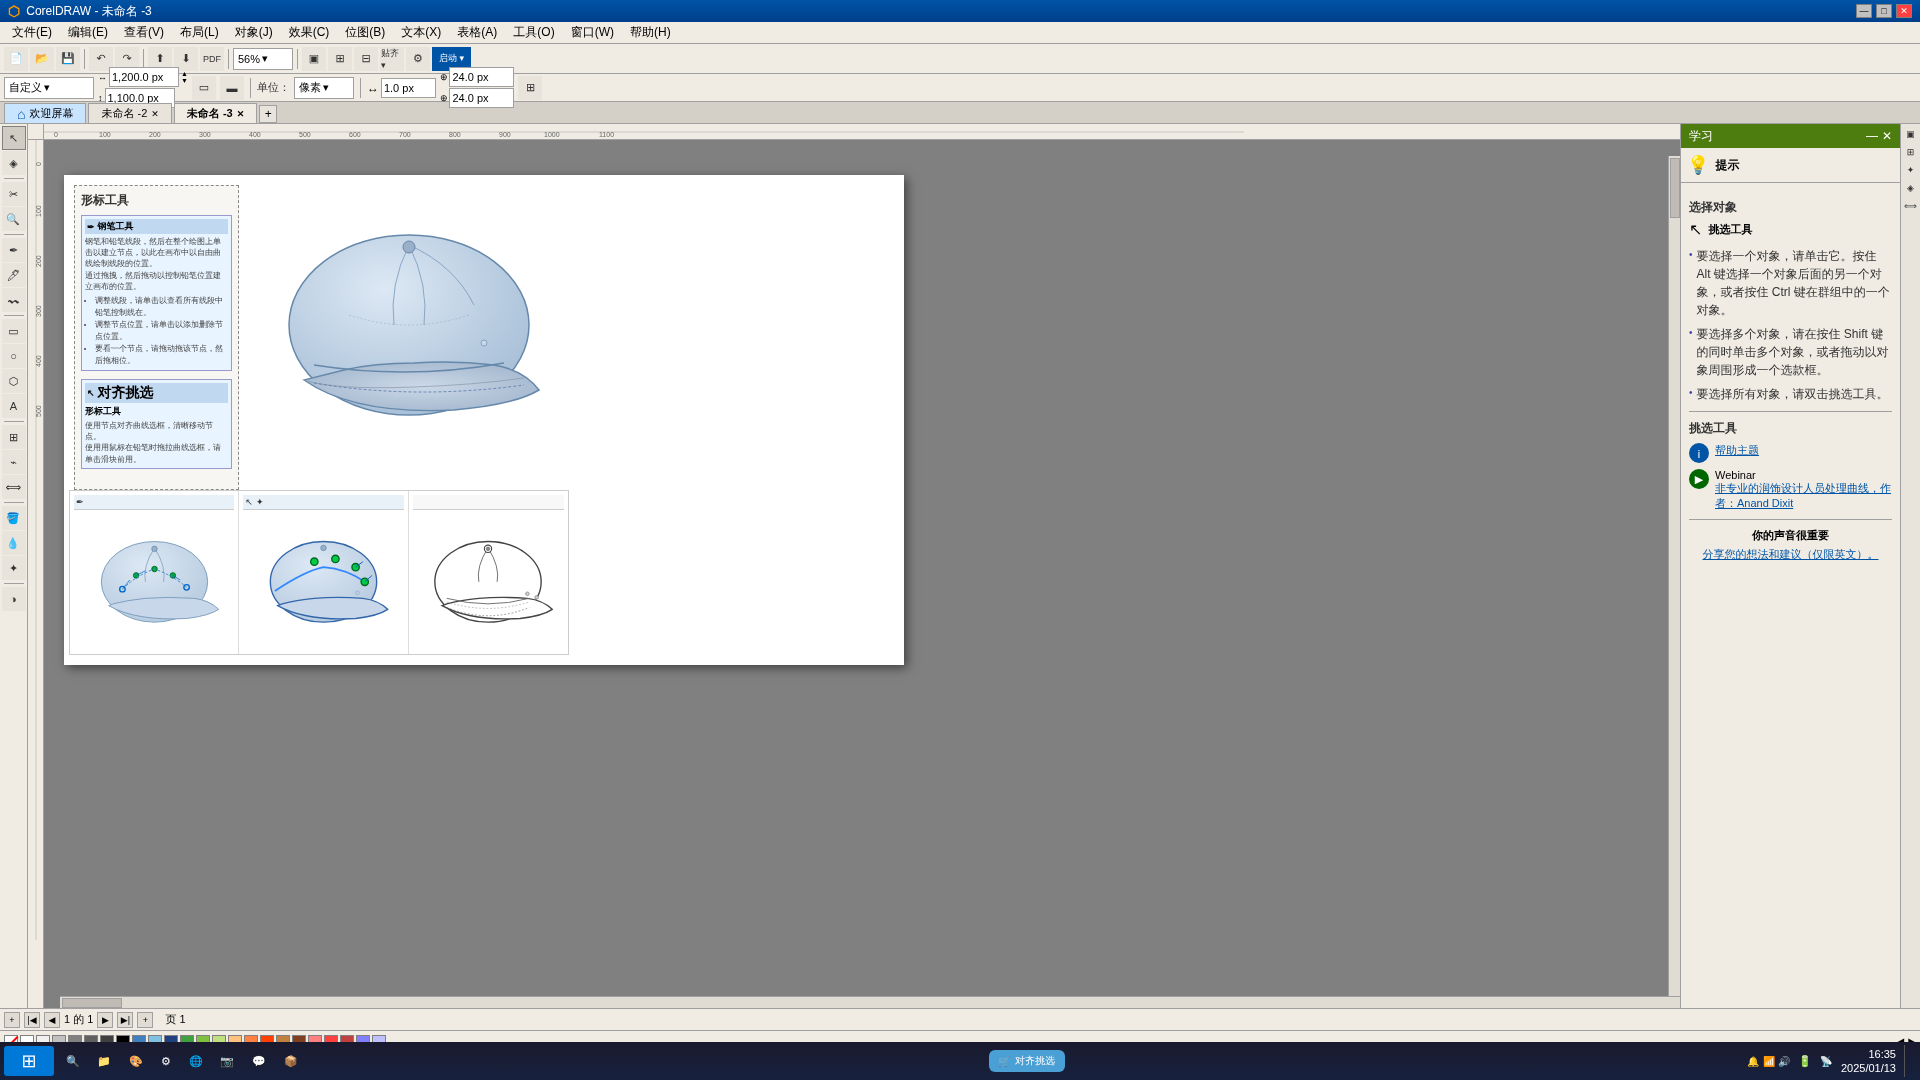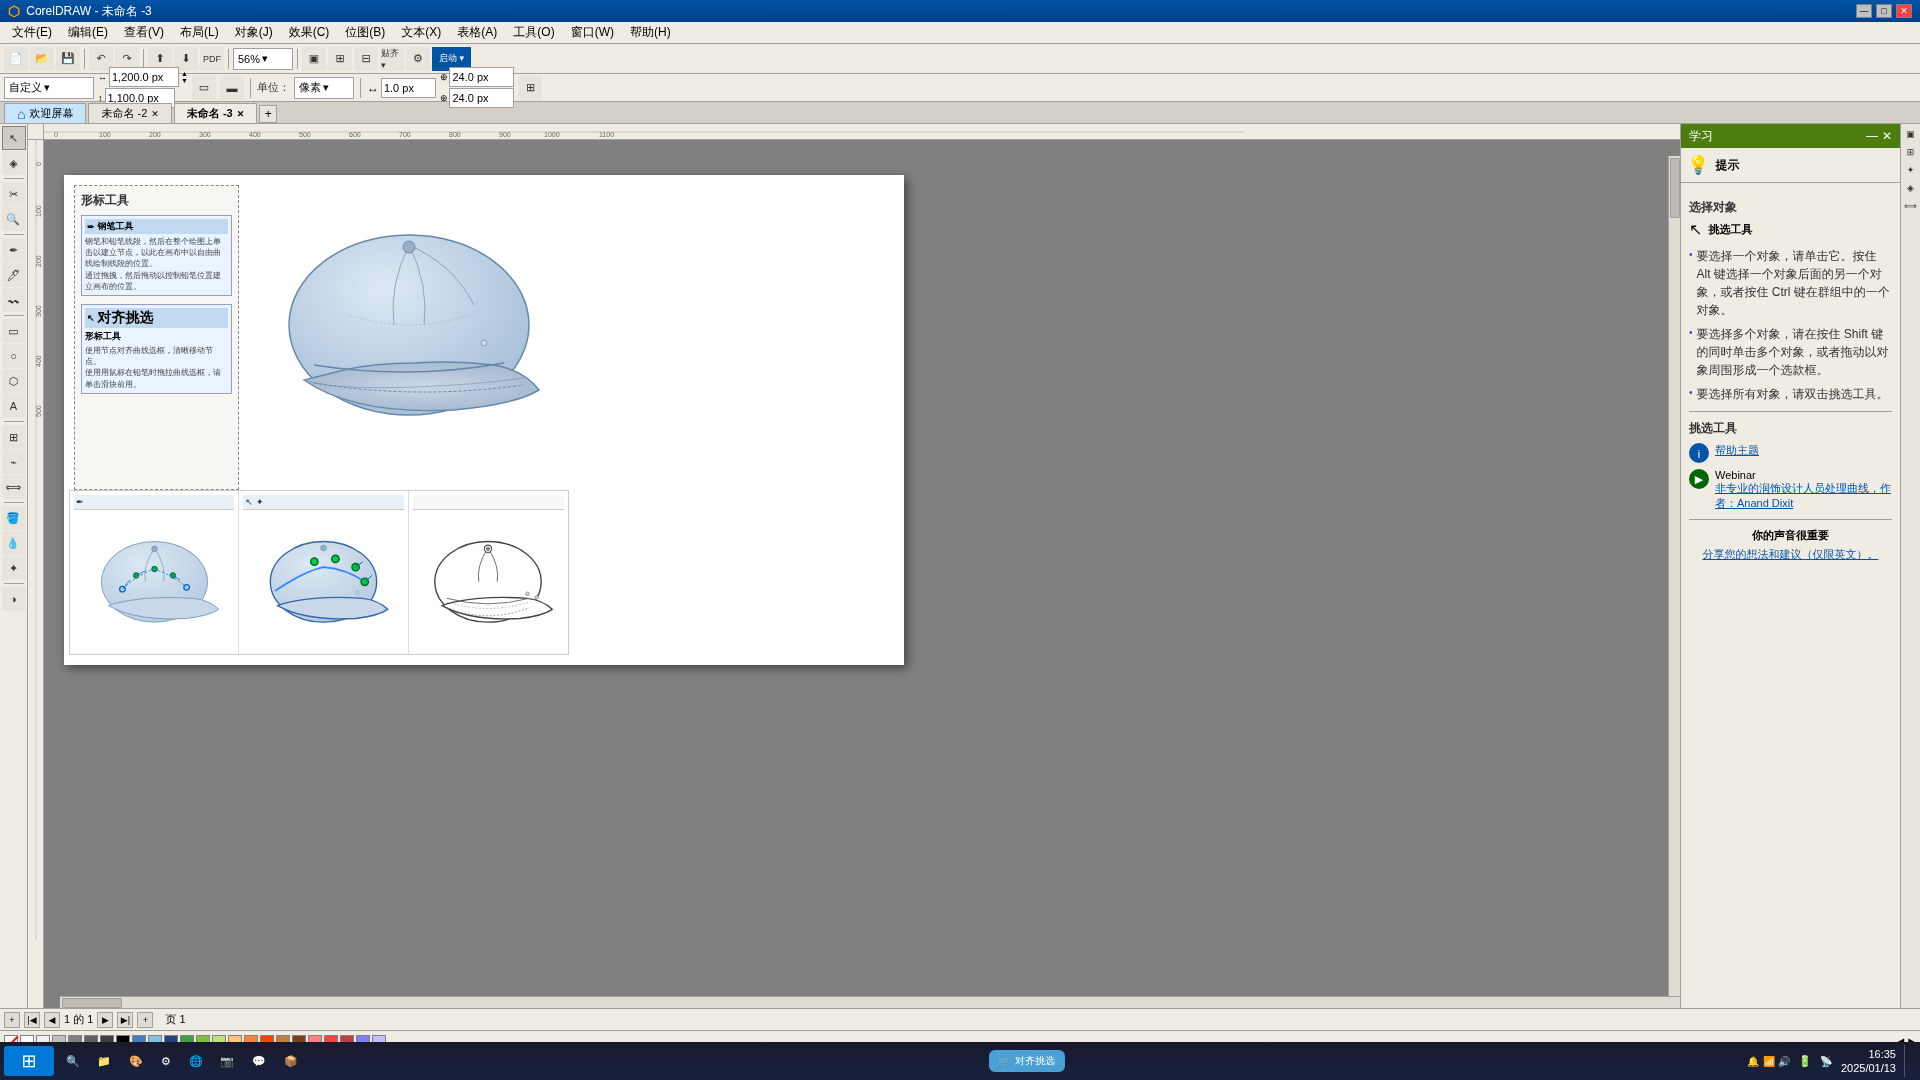--- a/index.html
+++ b/index.html
@@ -479,20 +479,25 @@
 
           <div class="select-box-section">
             <div class="select-box-header">
               <span>✒</span>
               <span>钢笔工具</span>
             </div>
             <div style="font-size:8px; color:#444; line-height:1.4;">
               钢笔和铅笔线段，然后在整个绘图上单击以建立节点，以此在画布中以自由曲线绘制线段的位置。<br>
               通过拖拽，然后拖动以控制铅笔位置建立画布的位置。
             </div>
+            <ul style="font-size:8px; color:#444; line-height:1.5; padding-left:10px; margin-top:3px;">
+              <li>调整线段，请单击以查看所有线段中铅笔控制线在。</li>
+              <li>调整节点位置，请单击以添加删除节点位置。</li>
+              <li>要看一个节点，请拖动拖该节点，然后拖相位。</li>
+            </ul>
           </div>
 
           <div style="margin-top:8px;" class="select-box-section">
             <div class="select-box-header">
               <span>↖</span>
               <span style="font-size:14px;">对齐挑选</span>
             </div>
             <div style="font-size:9px; font-weight:bold; margin-bottom:2px;">形标工具</div>
             <div style="font-size:8px; color:#444; line-height:1.4;">
               使用节点对齐曲线选框，清晰移动节点。<br>

